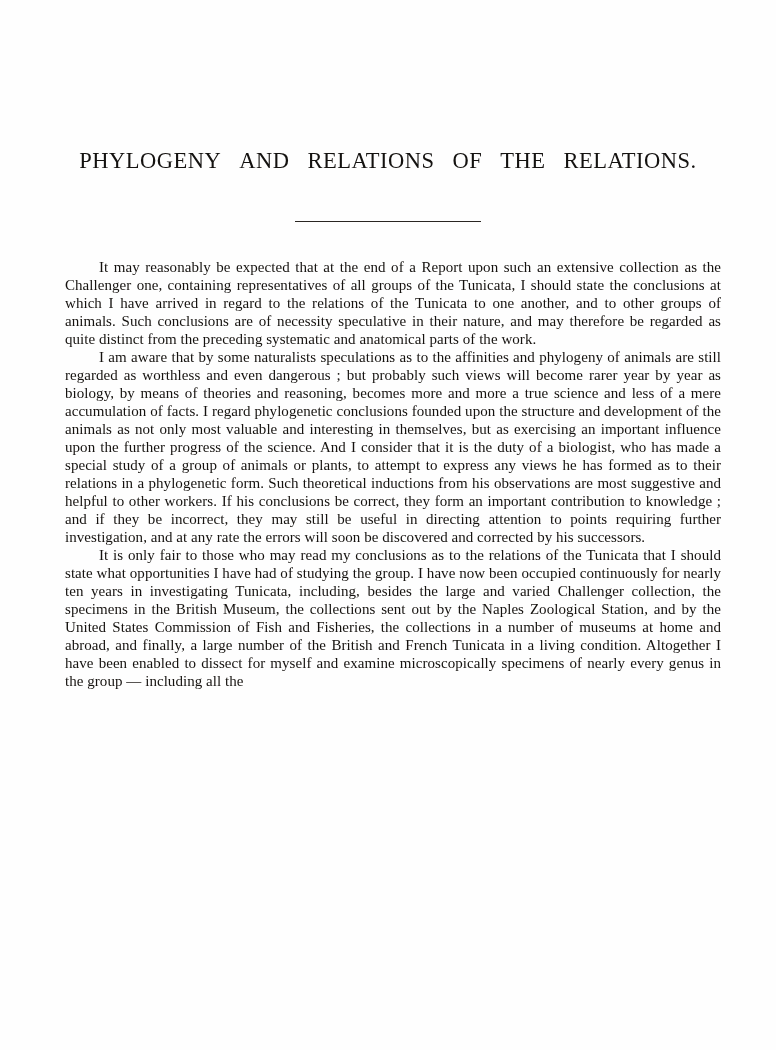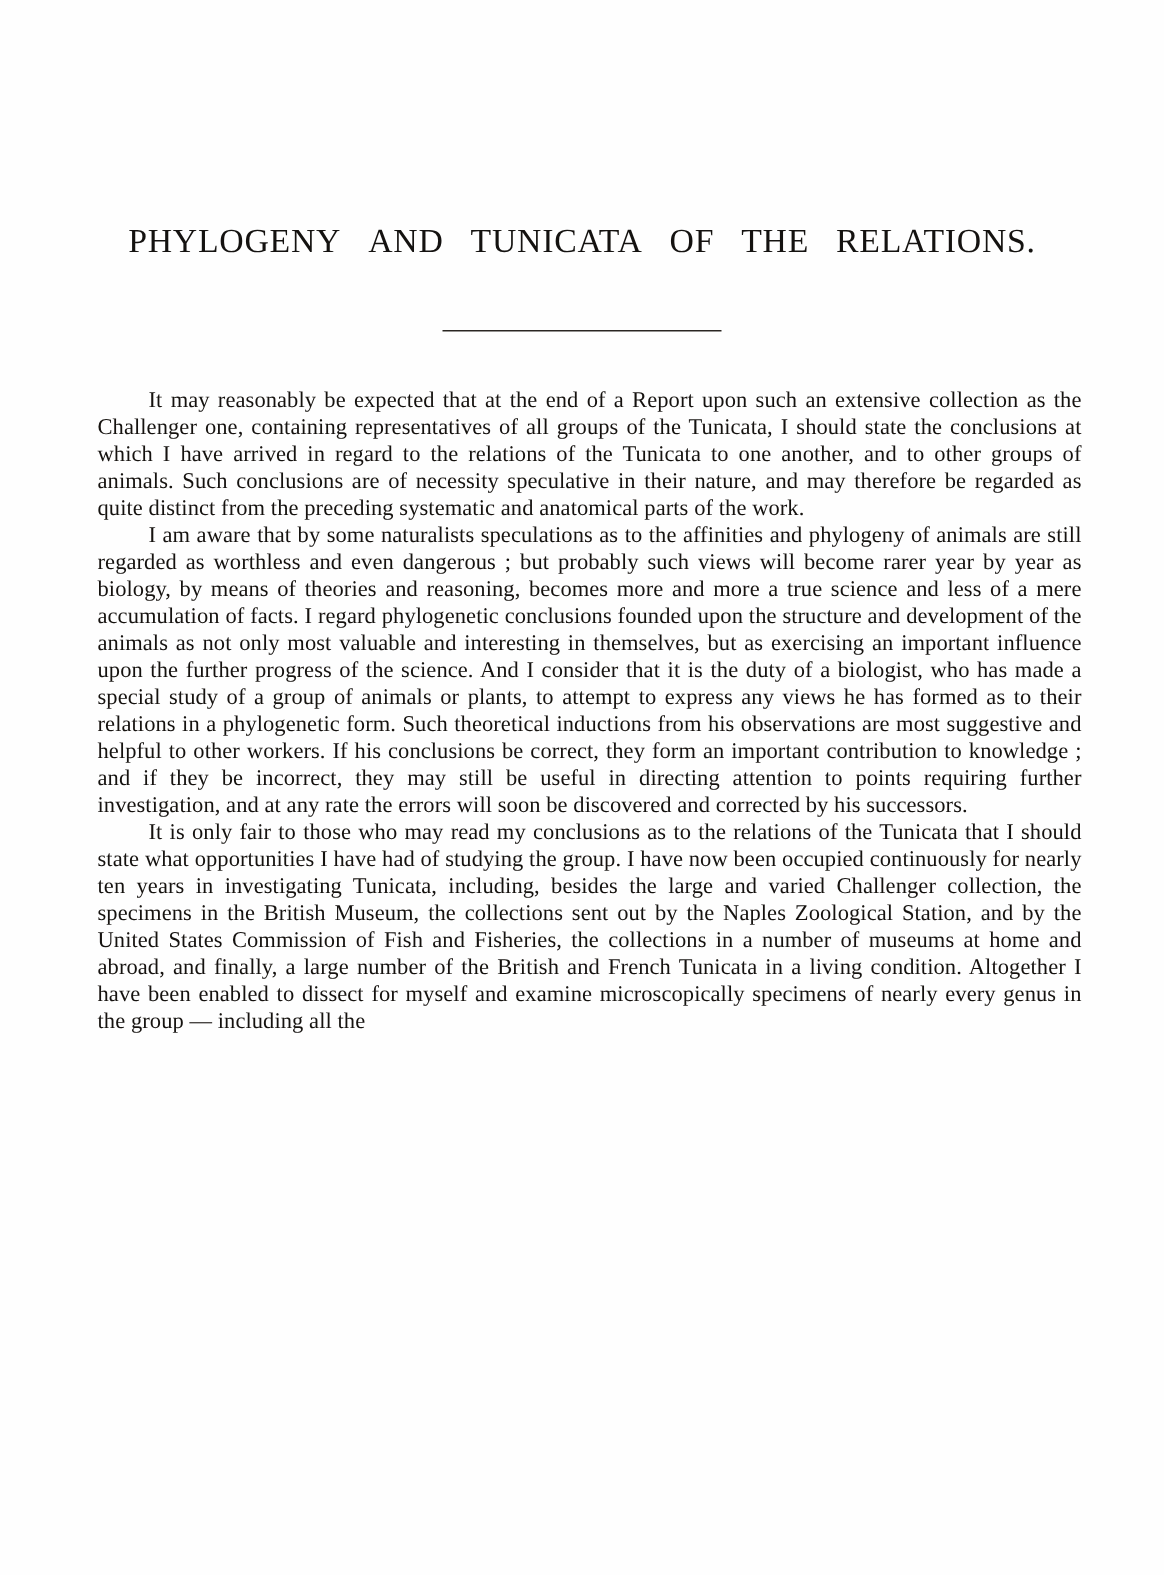--- a/index.html
+++ b/index.html
@@ -74,21 +74,21 @@
   .body-text p:last-child {
     text-align: justify;
   }
 </style>
 </head>
 <body>
 
 <div class="page">
 
   <h1 class="page-title">
-    <span class="title-word">PHYLOGENY</span><span class="title-word">AND</span><span class="title-word">TUNICATA</span><span class="title-word">OF</span><span class="title-word">THE</span><span class="title-word">RELATIONS.</span>
+    <span class="title-word">PHYLOGENY</span><span class="title-word">AND</span><span class="title-word">RELATIONS</span><span class="title-word">OF</span><span class="title-word">THE</span><span class="title-word">RELATIONS.</span>
   </h1>
 
   <div class="rule-wrap">
     <span class="rule"></span>
   </div>
 
   <div class="body-text">
     <p>It may reasonably be expected that at the end of a Report upon such an extensive collection as the Challenger one, containing representatives of all groups of the Tunicata, I should state the conclusions at which I have arrived in regard to the relations of the Tunicata to one another, and to other groups of animals. Such conclusions are of necessity speculative in their nature, and may therefore be regarded as quite distinct from the preceding systematic and anatomical parts of the work.</p>
     <p>I am aware that by some naturalists speculations as to the affinities and phylogeny of animals are still regarded as worthless and even dangerous ; but probably such views will become rarer year by year as biology, by means of theories and reasoning, becomes more and more a true science and less of a mere accumulation of facts. I regard phylogenetic conclusions founded upon the structure and development of the animals as not only most valuable and interesting in themselves, but as exercising an important influence upon the further progress of the science. And I consider that it is the duty of a biologist, who has made a special study of a group of animals or plants, to attempt to express any views he has formed as to their relations in a phylogenetic form. Such theoretical inductions from his observations are most suggestive and helpful to other workers. If his conclusions be correct, they form an important contribution to knowledge ; and if they be incorrect, they may still be useful in directing attention to points requiring further investigation, and at any rate the errors will soon be discovered and corrected by his successors.</p>
     <p>It is only fair to those who may read my conclusions as to the relations of the Tunicata that I should state what opportunities I have had of studying the group. I have now been occupied continuously for nearly ten years in investigating Tunicata, including, besides the large and varied Challenger collection, the specimens in the British Museum, the collections sent out by the Naples Zoological Station, and by the United States Commission of Fish and Fisheries, the collections in a number of museums at home and abroad, and finally, a large number of the British and French Tunicata in a living condition. Altogether I have been enabled to dissect for myself and examine microscopically specimens of nearly every genus in the group — including all the</p>

